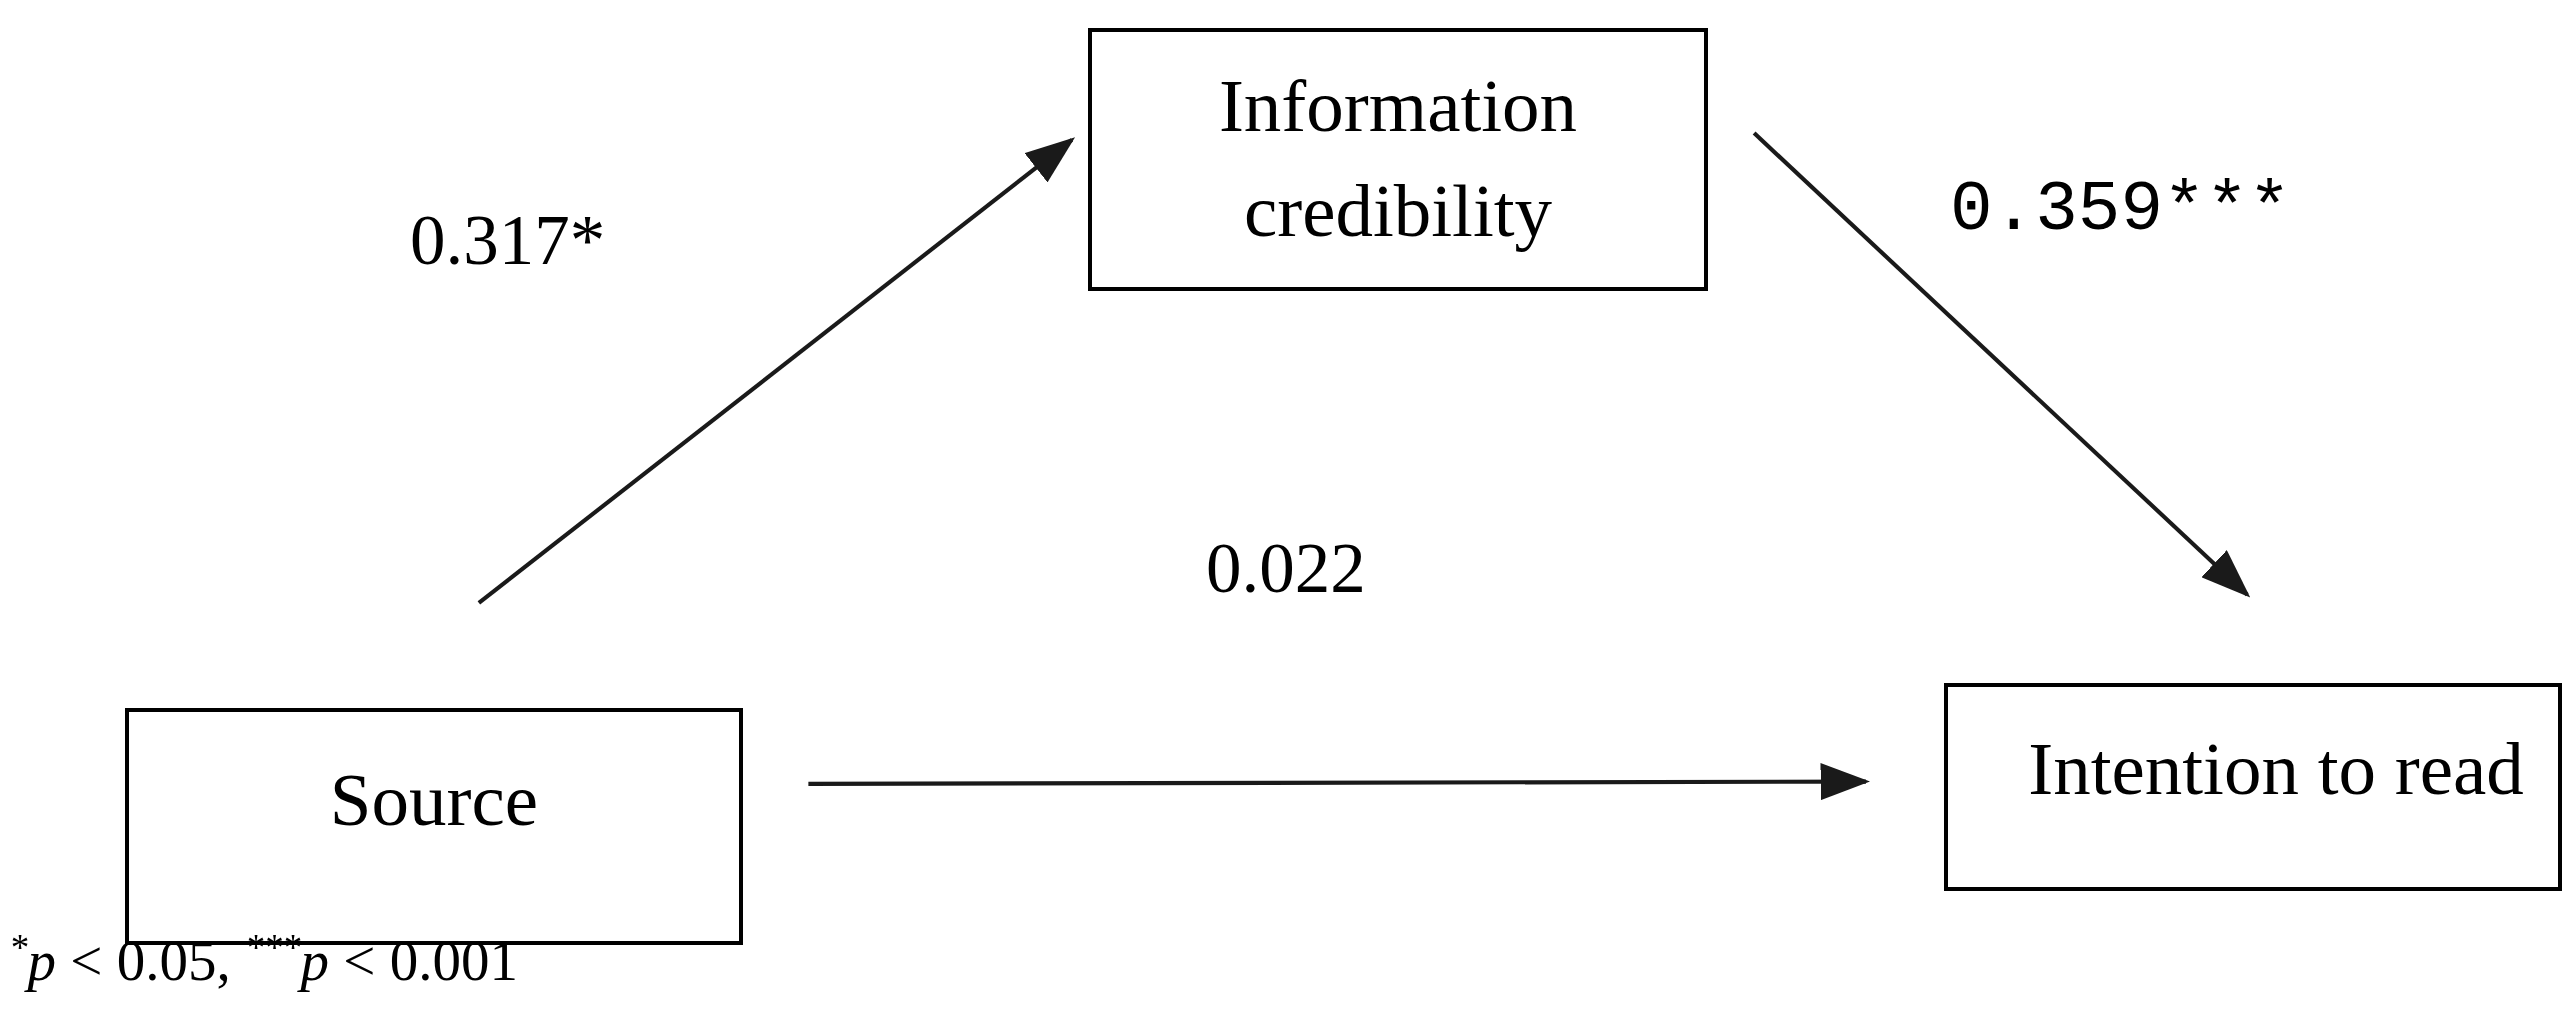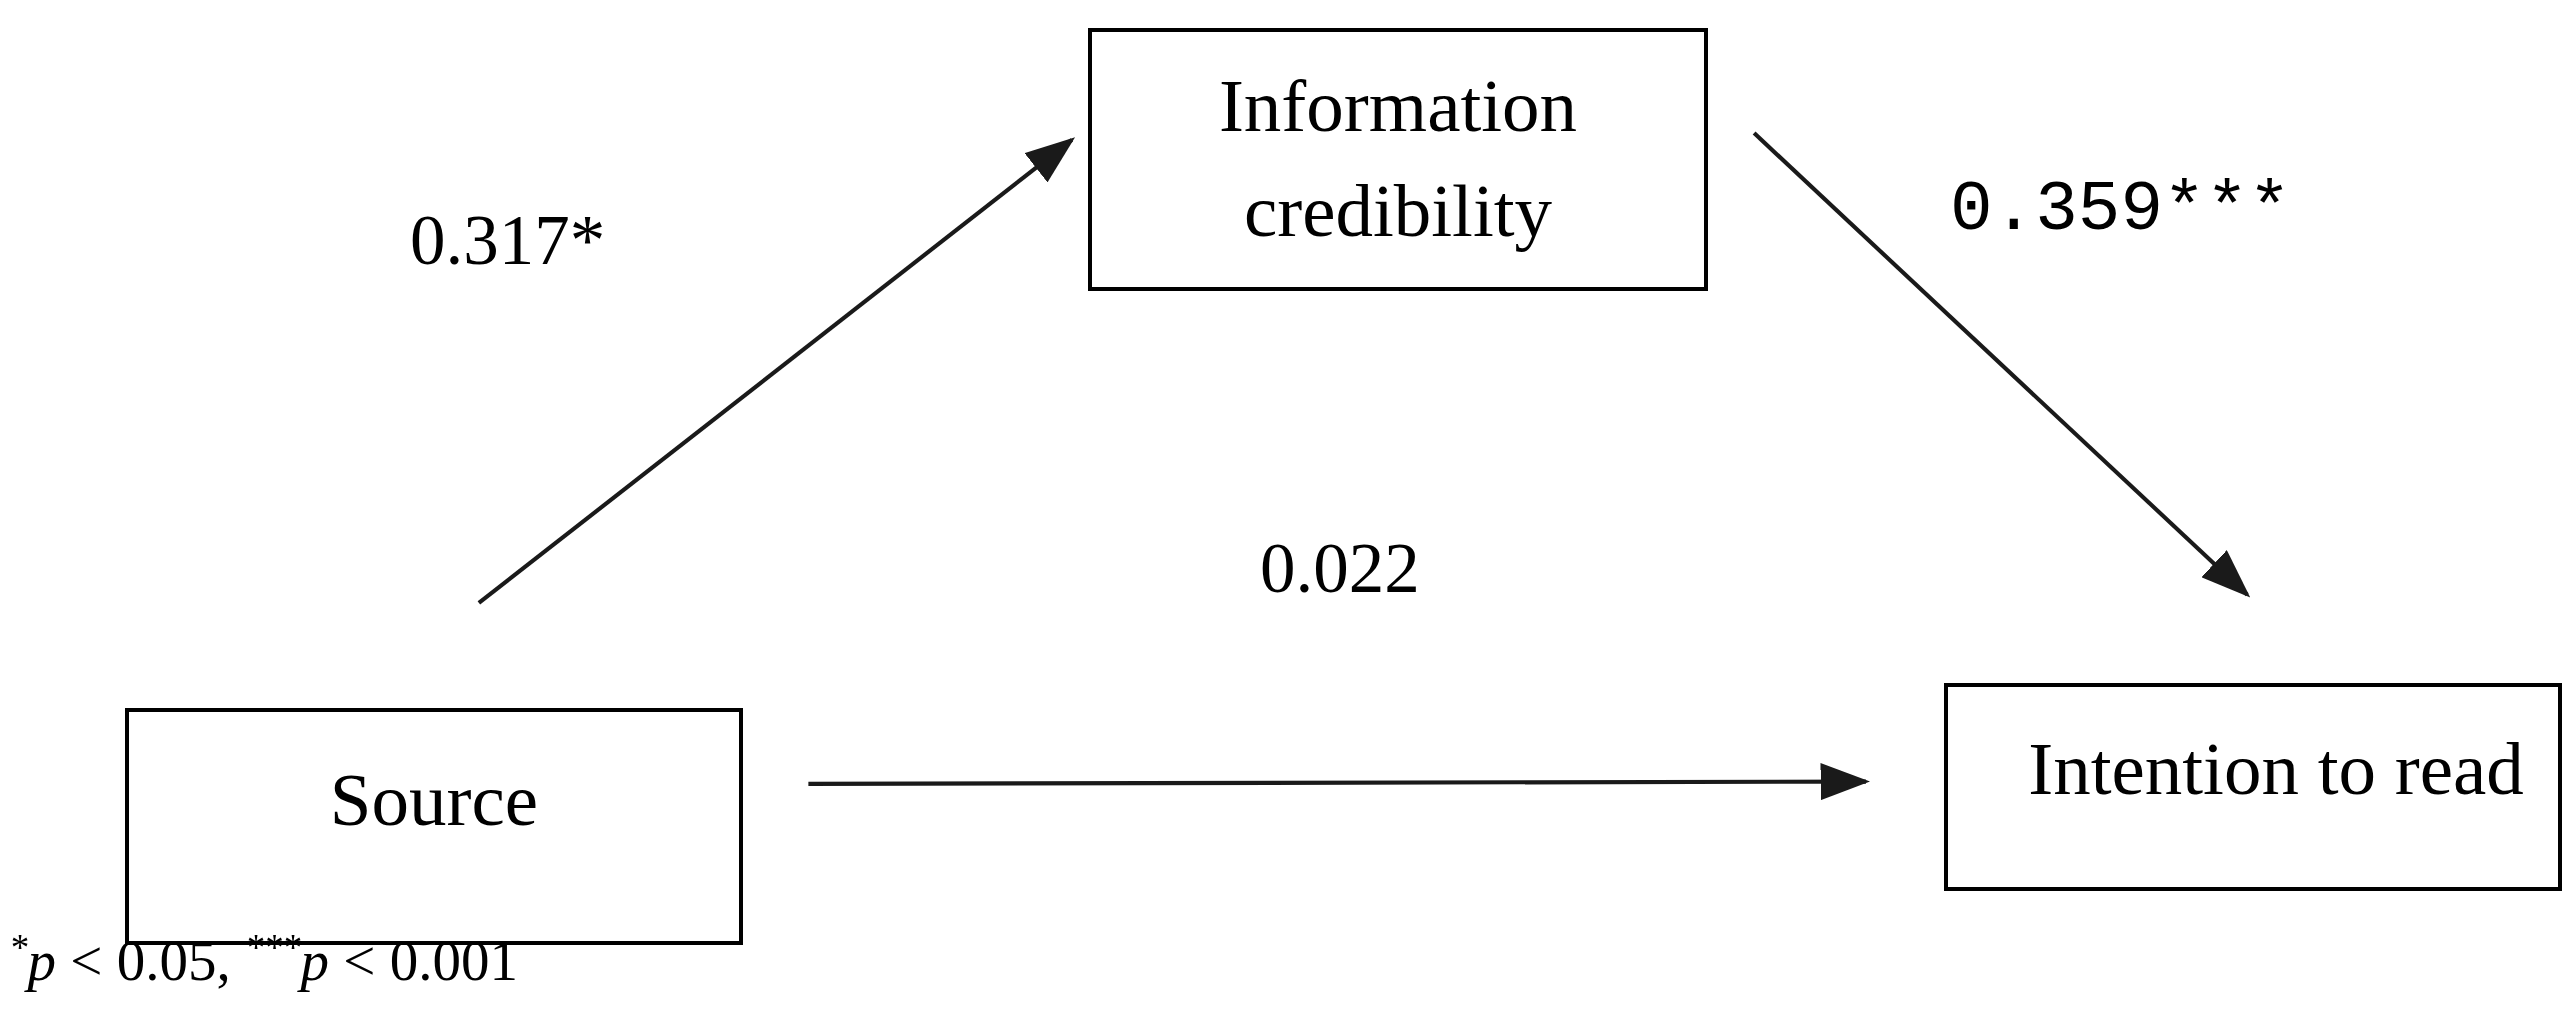--- a/index.html
+++ b/index.html
@@ -45,21 +45,21 @@
   .coef {
     position: absolute;
     width: 315px;
     font-size: 71px;
     line-height: 75px;
     text-align: left;
     white-space: nowrap;
   }
   #coef-a { left: 410px;  top: 203px; }
   #coef-b { left: 1950px; top: 173px; font-family: Liberation Mono, monospace; }
-  #coef-c { left: 1260px; top: 531px; }
+  #coef-c { left: 1206px; top: 531px; }
   .footnote {
     position: absolute;
     left: 9px;
     top: 928px;
     font-size: 57px;
     line-height: 1.1;
     white-space: nowrap;
   }
   .footnote .stars {
     font-size: 0.65em;

